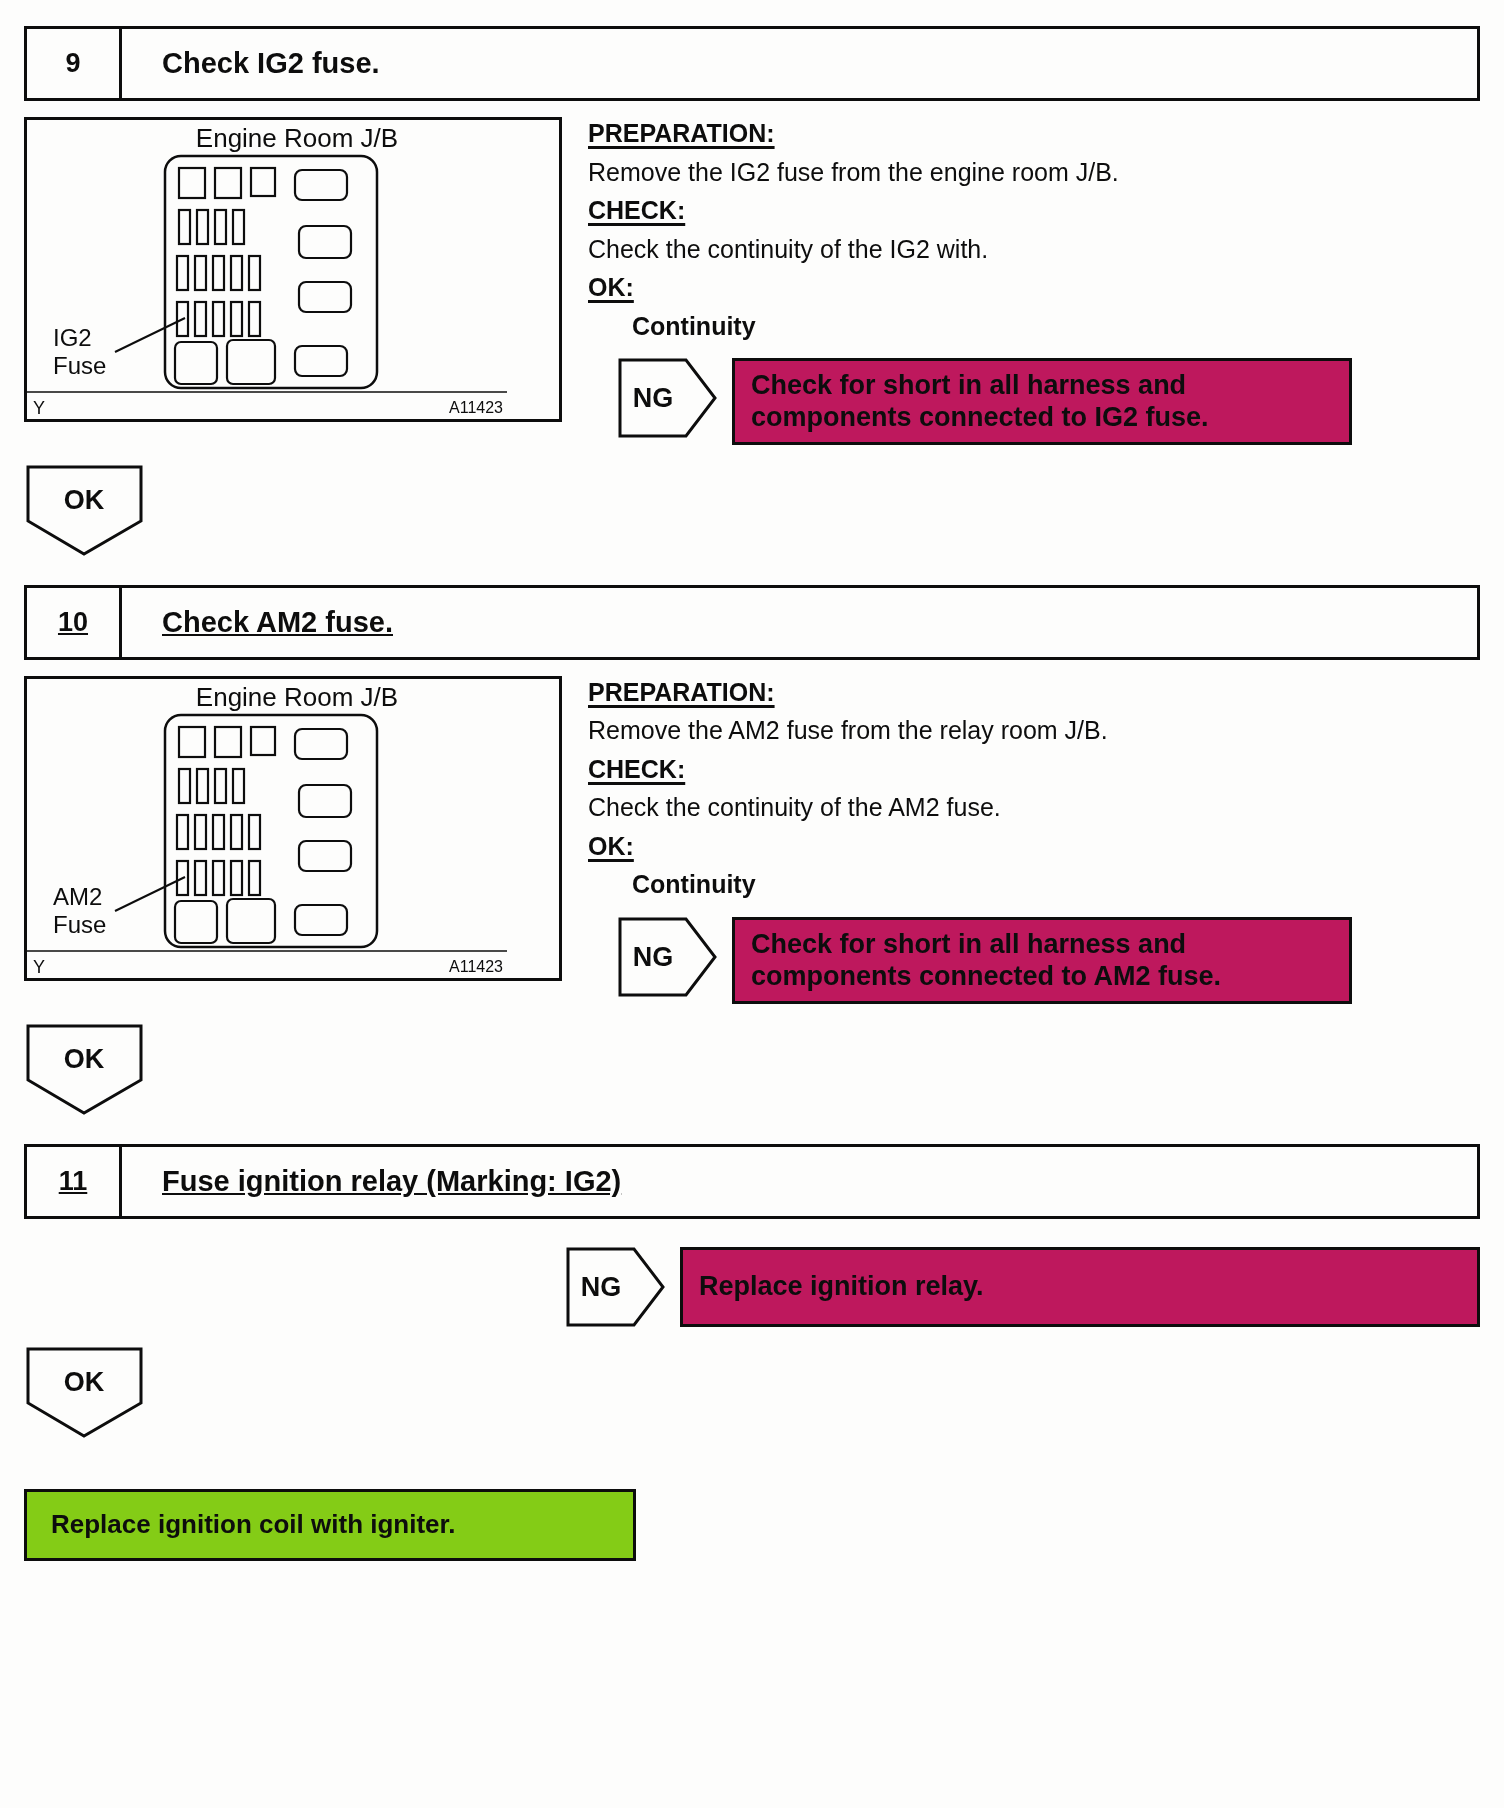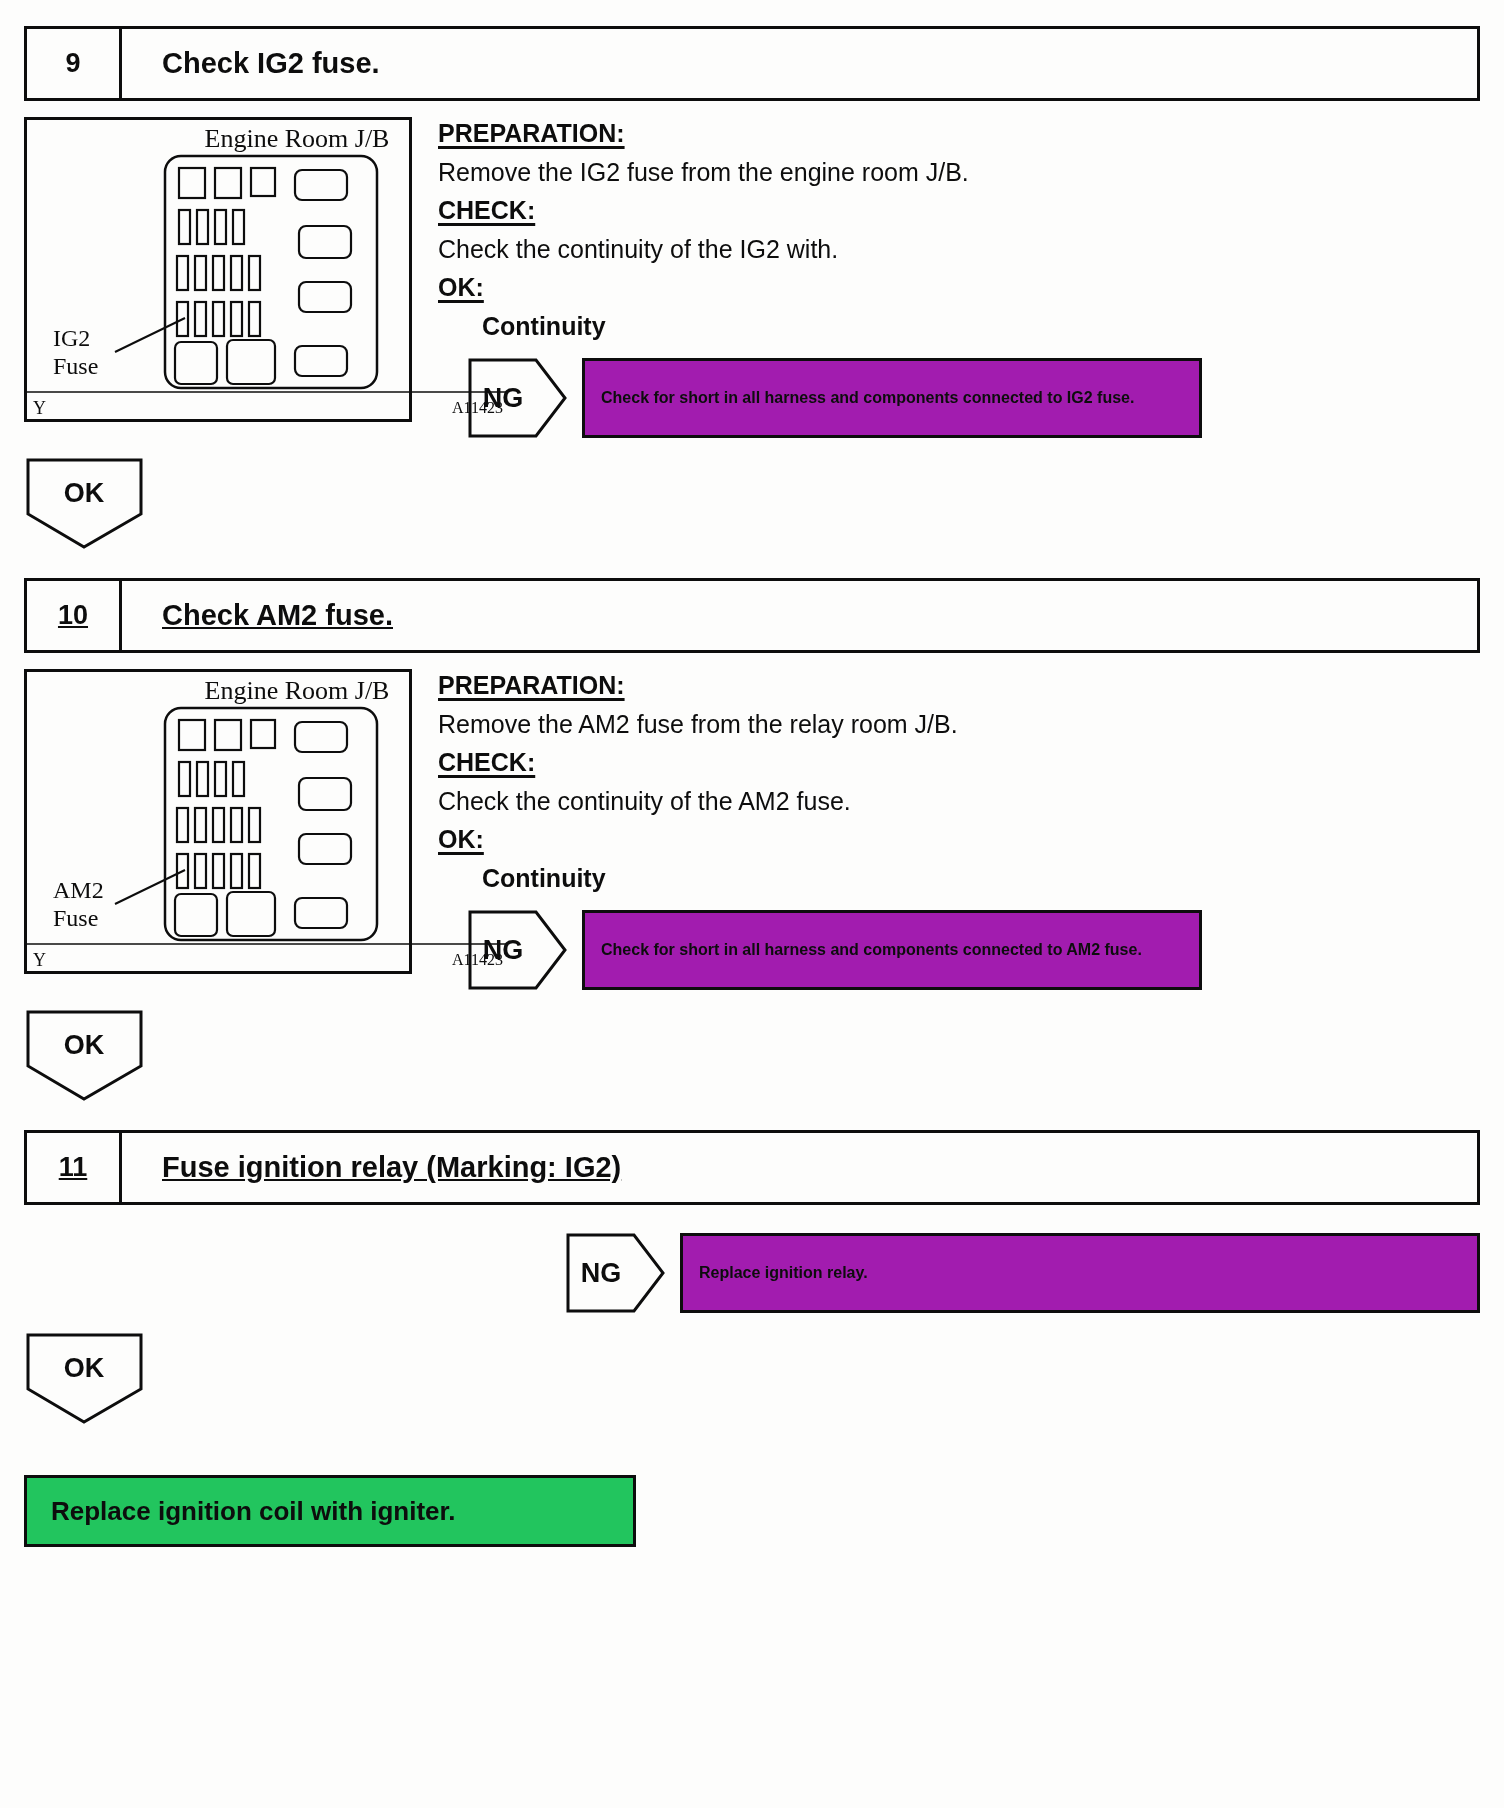--- a/index.html
+++ b/index.html
@@ -18,53 +18,53 @@
     width:95px; border-right:3px solid #0d0d0d;
     display:flex; align-items:center; justify-content:center;
     font-weight:bold; font-size:27px;
   }
   .step-title {
     flex:1; display:flex; align-items:center;
     padding-left:40px; font-weight:bold; font-size:29px;
   }
   .step-body { display:flex; align-items:flex-start; margin-top:16px; }
   .figure-box {
-    width:388px; height:305px; flex:none;
-    border:3px solid #0d0d0d; background:#fdfdfc;font-family:Liberation Serif, serif;
+    width:538px; height:305px; flex:none;
+    border:3px solid #0d0d0d; background:#fdfdfc;
   }
   .right-col { flex:1; margin-left:26px; font-size:25px; line-height:1.3; }
   .h-underline {
     font-weight:bold; font-size:25px;
     text-decoration:underline;
     text-decoration-thickness:2.5px;
     text-underline-offset:4px;
     margin-bottom:6px;
   }
   .body-line { margin-bottom:6px; }
   .continuity { font-weight:bold; margin-left:44px; margin-top:2px; }
   .ng-row { display:flex; align-items:stretch; margin-top:16px; margin-left:6px;padding-left:24px; }
   .ng-row.standalone { margin-left:518px; margin-top:28px; }
   .ng-arrow { flex:none; }
   .ng-box {
     border:3px solid #0d0d0d; margin-left:14px;
-    padding:8px 16px; font-weight:bold; font-size:16px; line-height:1.2;
-    display:flex; align-items:center; background:#a21caf;
+    padding:8px 16px; font-weight:bold; font-size:27px; line-height:1.2;
+    display:flex; align-items:center; background:#be185d;
   }
   .ng-box.fixed { width:620px; }
   .ng-box.grow { flex:1; }
   .ok-arrow { margin-top:20px; margin-left:2px; }
   .step-gap { margin-top:24px;text-decoration:underline; }
   .final-box {
     margin-top:46px;
     width:612px; height:72px;
     border:3px solid #0d0d0d;
     display:flex; align-items:center;
     padding-left:24px;
     font-weight:bold; font-size:26px;
-    background:#22c55e;
+    background:#84cc16;
   }
   svg text { fill:#0d0d0d; }
   svg .stroke { fill:none; stroke:#0d0d0d; }
 </style>
 </head>
 <body>
 
 <div class="page">
 
   

